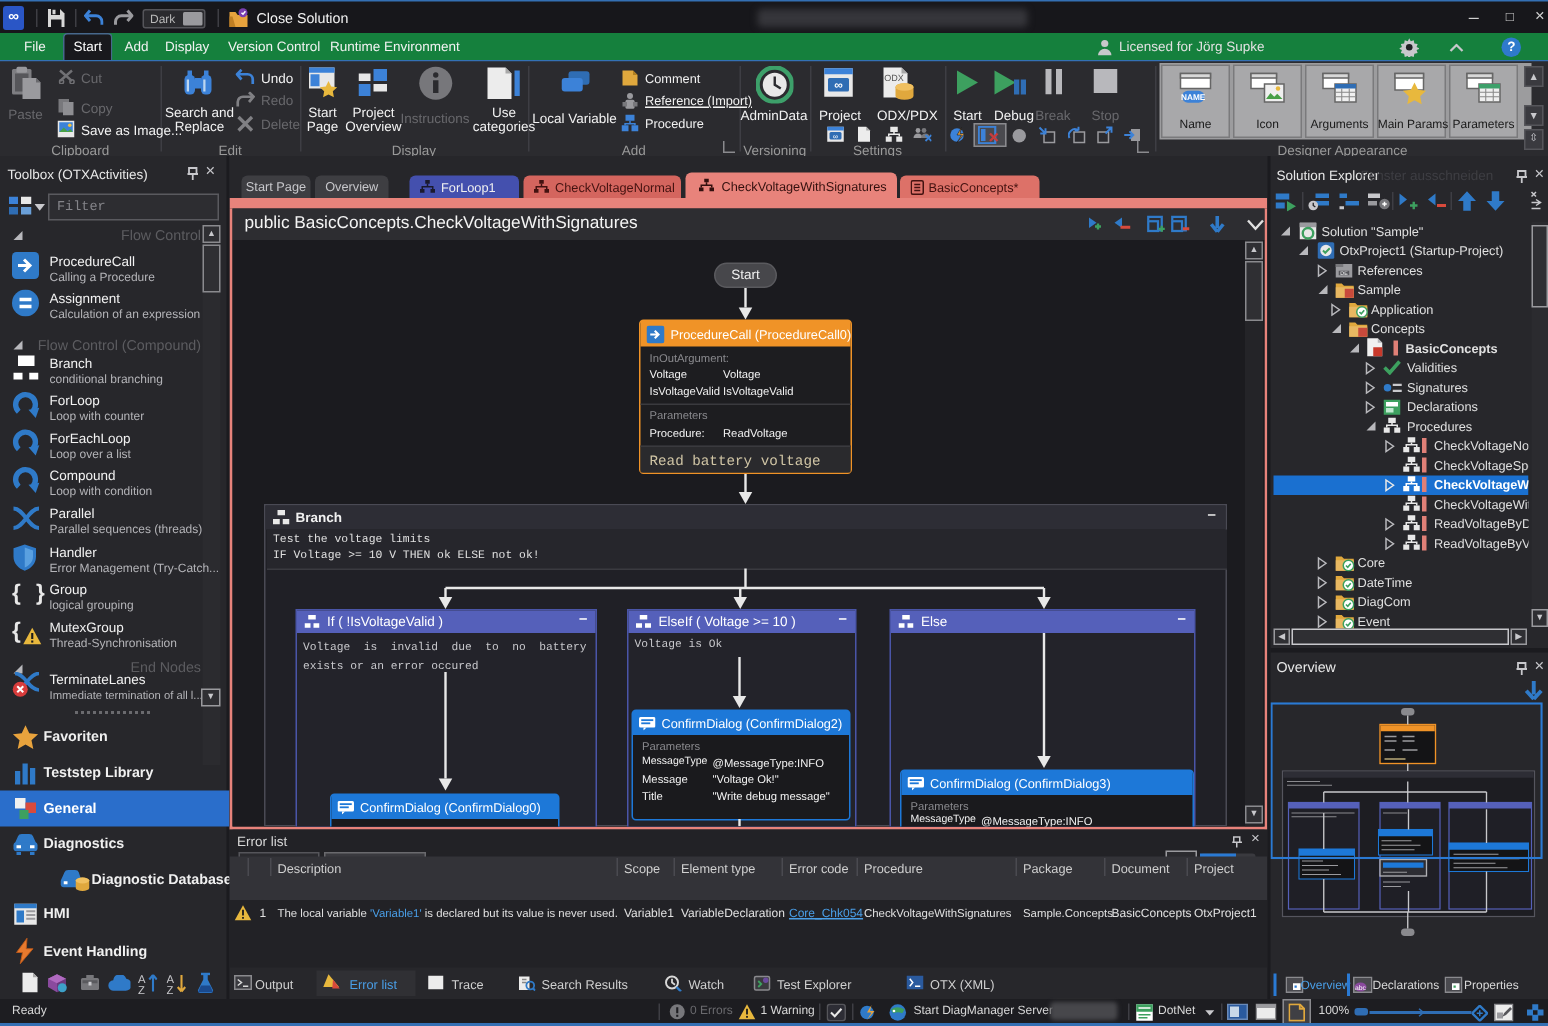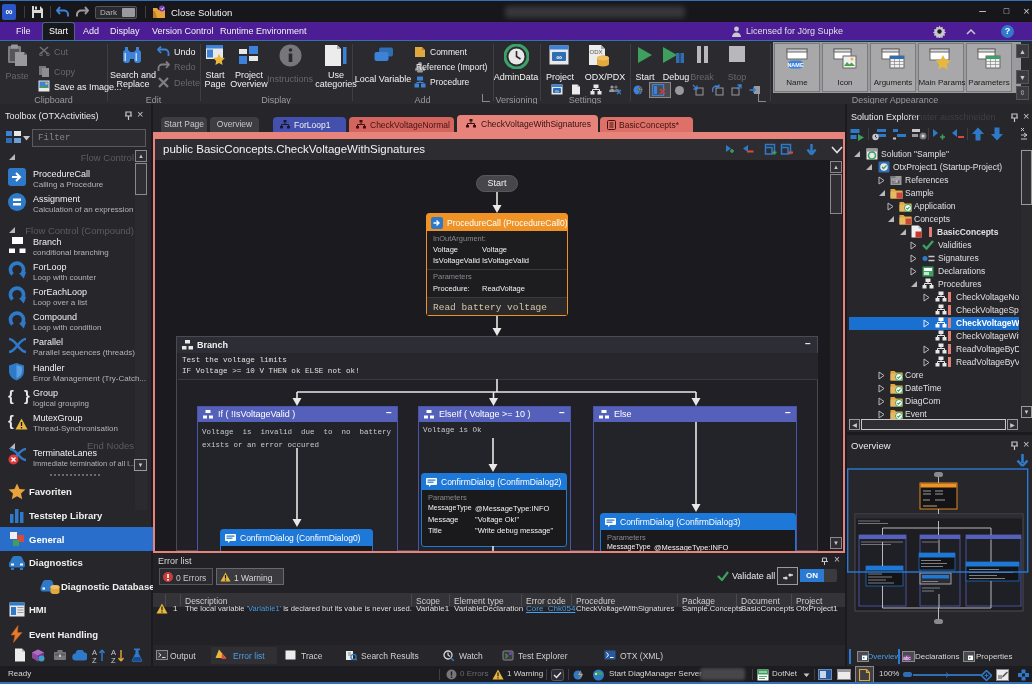--- a/index.html
+++ b/index.html
@@ -44,21 +44,21 @@
         <circle cx="10" cy="3.5" r="3" fill="#7a3fb0"></circle>
         <path d="M9 3.5 l1 1 l1.6-2" stroke="#fff" stroke-width="1" fill="none"></path>
       </svg>
   <span class="ab w" style="left:171px;top:6px;font-size:9.5px;">Close Solution</span>
   <div class="ab" style="left:505px;top:5px;width:180px;height:12px;background:#36363b;border-radius:3px;filter:blur(2.5px);"></div>
   <span class="ab" style="left:975px;top:3px;width:15px;height:15px;color:#d0d0d0;font-size:12px;text-align:center;">–</span>
   <span class="ab" style="left:999px;top:3px;width:15px;height:15px;color:#d0d0d0;font-size:9px;text-align:center;line-height:15px;">□</span>
   <span class="ab" style="left:1020px;top:3px;width:13px;height:15px;color:#d0d0d0;font-size:11px;text-align:center;line-height:15px;">×</span>
 </div>
 
-<div class="ab" id="menubar" style="left:0;top:22px;width:1032px;height:18px;background:#4c1d95;font-size:9px;">
+<div class="ab" id="menubar" style="left:0;top:22px;width:1032px;height:18px;background:#15803d;font-size:9px;">
   <span class="ab w" style="left:16px;top:4px;">File</span>
   <div class="ab" style="left:42px;top:0px;width:33px;height:18px;background:#19191d;border:1px solid #47688c;border-bottom:none;border-radius:3px 3px 0 0;color:#fff;text-align:center;line-height:17px;">Start</div>
   <span class="ab w" style="left:83px;top:4px;">Add</span>
   <span class="ab w" style="left:110px;top:4px;">Display</span>
   <span class="ab w" style="left:152px;top:4px;">Version Control</span>
   <span class="ab w" style="left:220px;top:4px;">Runtime Environment</span>
   <svg class="ab" style="left:731px;top:4px" width="11" height="11" viewBox="0 0 11 11">
         <circle cx="5.5" cy="3" r="2.4" fill="#c8c8cc"></circle>
         <path d="M1 11 a4.5 4.5 0 0 1 9 0z" fill="#c8c8cc"></path>
       </svg>
@@ -183,21 +183,21 @@
         <path d="M1 1 h7 l3 3 v7 h-10z" fill="#e0a83d"></path>
         <path d="M8 1 l3 3 h-3z" fill="#b07f22"></path>
       </svg>
   <span class="ab w" style="left:430px;top:6px;font-size:8.5px;">Comment</span>
   <svg class="ab" style="left:414px;top:20px" width="12" height="12" viewBox="0 0 12 12">
         <circle cx="6" cy="3" r="2" fill="#9a9a9e"></circle>
         <rect x="3" y="5.5" width="6" height="6" rx="1" fill="#9a9a9e"></rect>
         <rect x="1" y="7" width="3" height="3" fill="#78787c"></rect>
         <rect x="8" y="7" width="3" height="3" fill="#78787c"></rect>
       </svg>
-  <span class="ab w" style="left:416px;top:21px;font-size:8.5px;">Reference (Import)</span>
+  <span class="ab w" style="left:430px;top:21px;font-size:8.5px;text-decoration:underline;">Reference (Import)</span>
   <svg class="ab" style="left:414px;top:35px" width="12" height="12" viewBox="0 0 12 12">
         <rect x="3" y="0.5" width="6" height="4" fill="#3c82d8"></rect>
         <rect x="0.5" y="7.5" width="4.5" height="4" fill="#3c82d8"></rect>
         <rect x="7" y="7.5" width="4.5" height="4" fill="#3c82d8"></rect>
         <path d="M6 4.5 v2 M2.7 7.5 v-1 h6.6 v1" stroke="#3c82d8" fill="none"></path>
       </svg>
   <span class="ab w" style="left:430px;top:36px;font-size:8.5px;">Procedure</span>
 
   <svg class="ab" style="left:504px;top:3px" width="25" height="25" viewBox="0 0 25 25">
         <circle cx="12.5" cy="12.5" r="11.5" fill="none" stroke="#3da06a" stroke-width="3"></circle>
@@ -826,21 +826,21 @@
       <svg class="ab" style="left:4px;top:5px" width="12" height="7" viewBox="0 0 12 7">
             <path d="M1 5 h4 M7 2 h4" stroke="#d8d8d8" stroke-width="1.6"></path>
             <circle cx="4" cy="5" r="1.6" fill="#d8d8d8"></circle>
             <circle cx="8" cy="2" r="1.6" fill="#d8d8d8"></circle>
           </svg>
     </div>
     <div class="ab" style="left:647px;top:16px;width:37px;height:13px;background:#3a3a3f;border-radius:2px;">
       <div class="ab" style="left:0;top:0;width:24px;height:13px;background:#2a7ad4;color:#fff;font-size:8px;font-weight:bold;text-align:center;line-height:13px;">ON</div>
     </div>
 
-    <div class="ab" style="left:0px;top:40px;width:692px;height:14px;background:#333338;color:#d0d0d0;font-size:8.5px;">
+    <div class="ab" style="left:0px;top:18px;width:692px;height:29px;background:#333338;color:#d0d0d0;font-size:8.5px;">
       <span class="ab" style="left:32px;top:2.5px;">Description</span>
       <span class="ab" style="left:263px;top:2.5px;">Scope</span>
       <span class="ab" style="left:301px;top:2.5px;">Element type</span>
       <span class="ab" style="left:373px;top:2.5px;">Error code</span>
       <span class="ab" style="left:423px;top:2.5px;">Procedure</span>
       <span class="ab" style="left:529px;top:2.5px;">Package</span>
       <span class="ab" style="left:588px;top:2.5px;">Document</span>
       <span class="ab" style="left:643px;top:2.5px;">Project</span>
       <div class="sep ab" style="left:12px;top:1px;height:12px;background:#4a4a50"></div>
       <div class="sep ab" style="left:27px;top:1px;height:12px;background:#4a4a50"></div>

